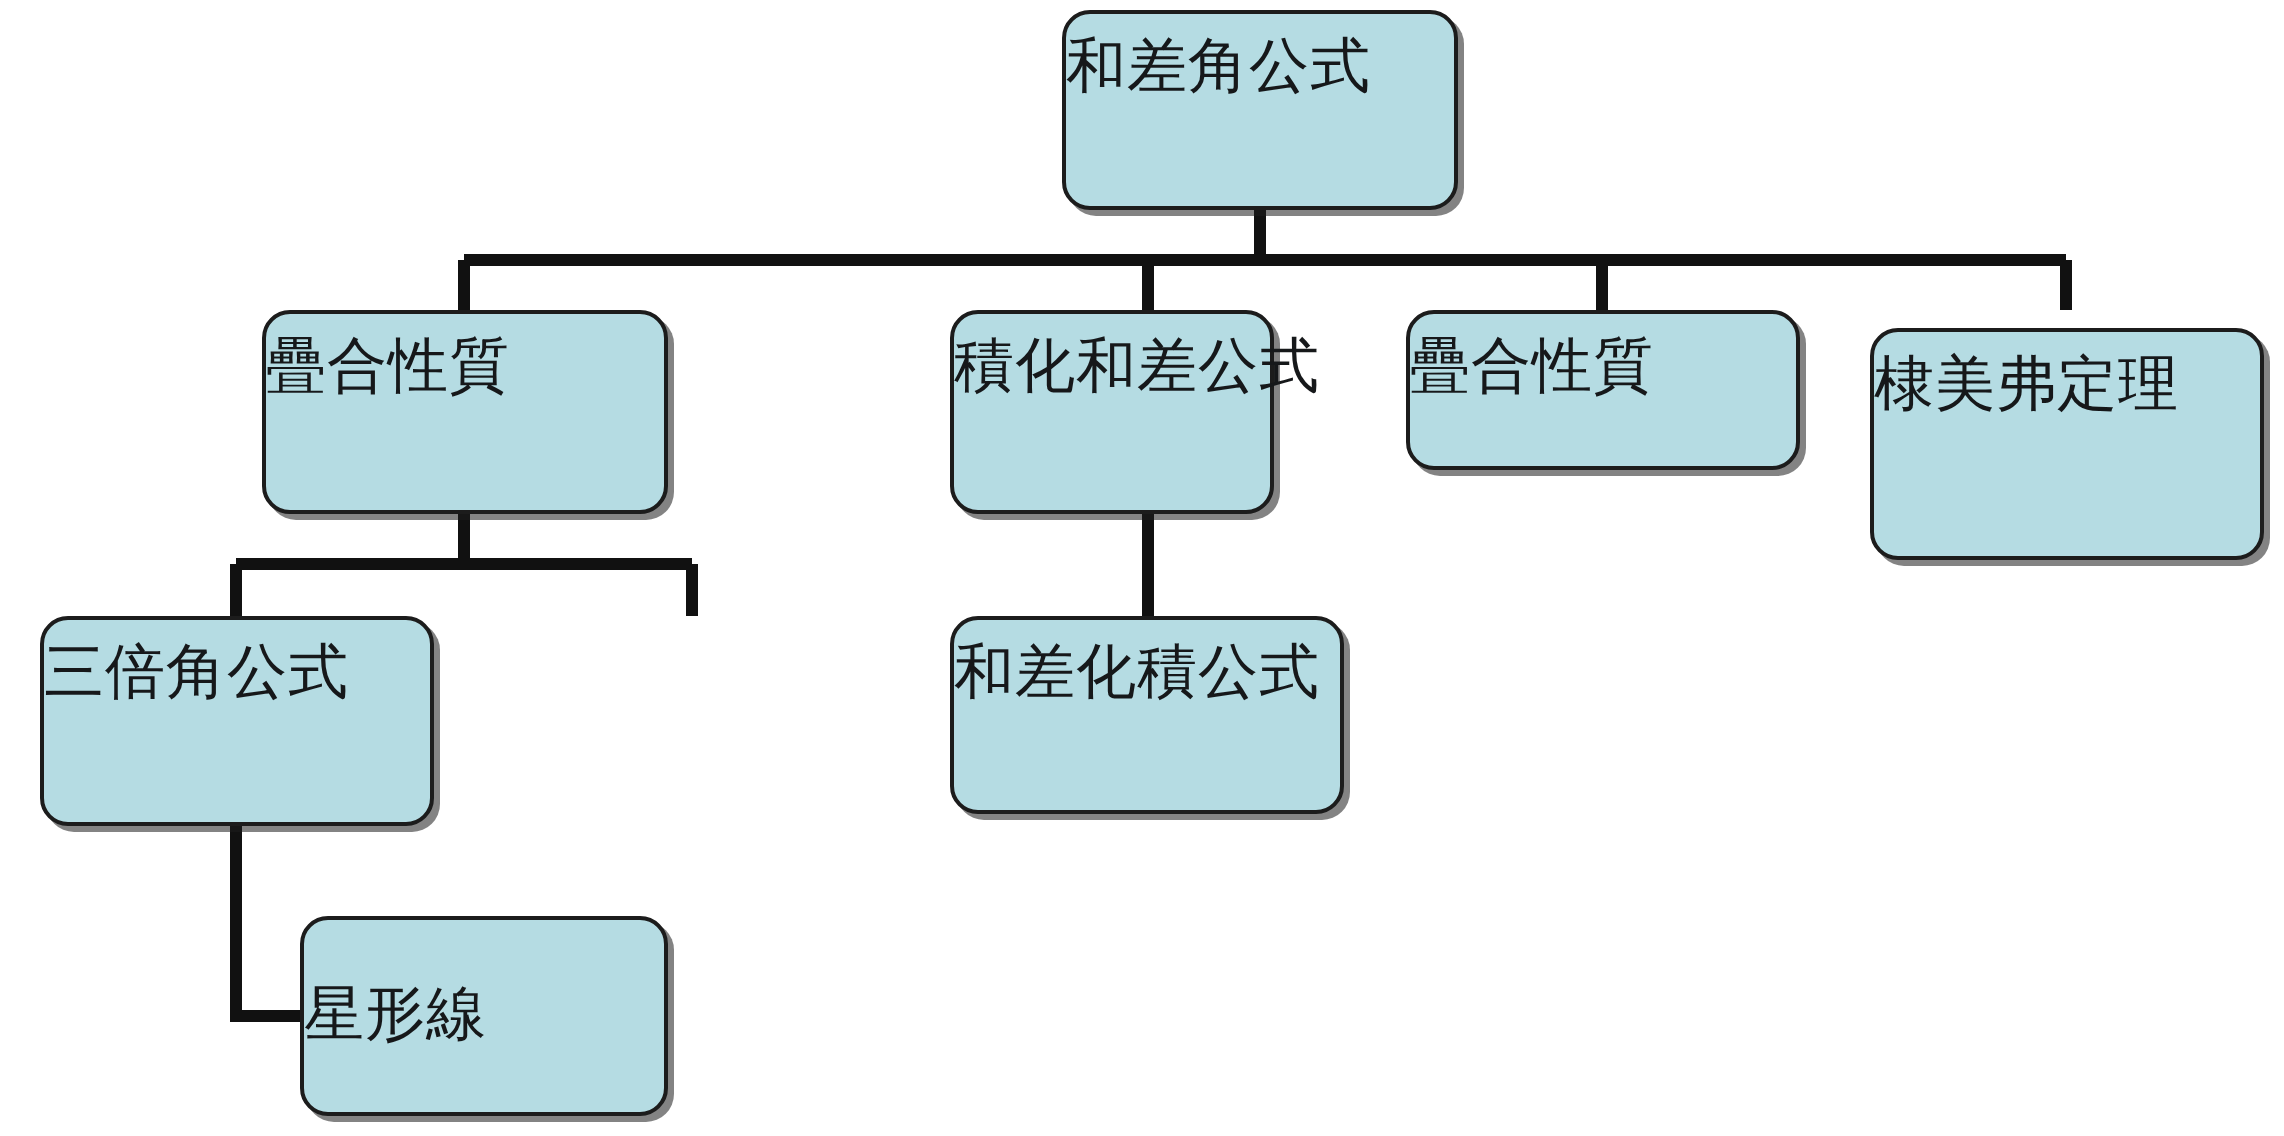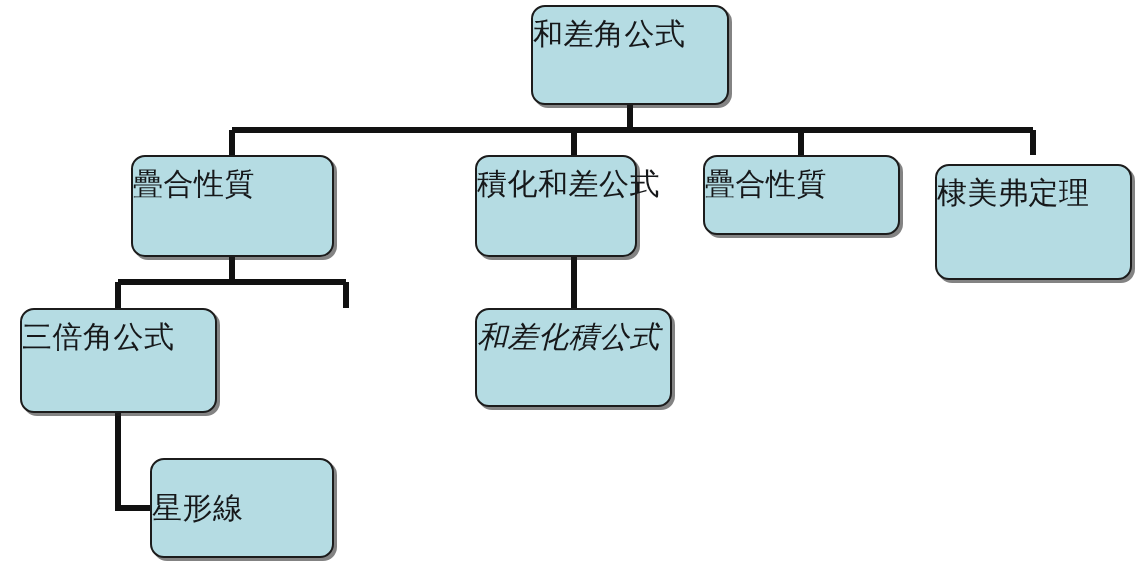--- a/index.html
+++ b/index.html
@@ -97,21 +97,21 @@
 
   <div class="node align-top" style="left:935px; top:140px; width:197px; height:116px;margin-top:24px;">
     <span class="node-label">棣美弗定理</span>
   </div>
 
   <div class="node align-top" style="left:20px; top:308px; width:197px; height:105px;">
     <span class="node-label">三倍角公式</span>
   </div>
 
 
-  <div class="node align-top" style="left:475px; top:308px; width:197px; height:99px;font-style:italic;">
+  <div class="node align-top" style="left:475px; top:308px; width:197px; height:99px;">
     <span class="node-label">和差化積公式</span>
   </div>
 
   <div class="node align-middle" style="left:150px; top:458px; width:184px; height:100px;">
     <span class="node-label">星形線</span>
   </div>
 
 </div>
 
 </body></html>

